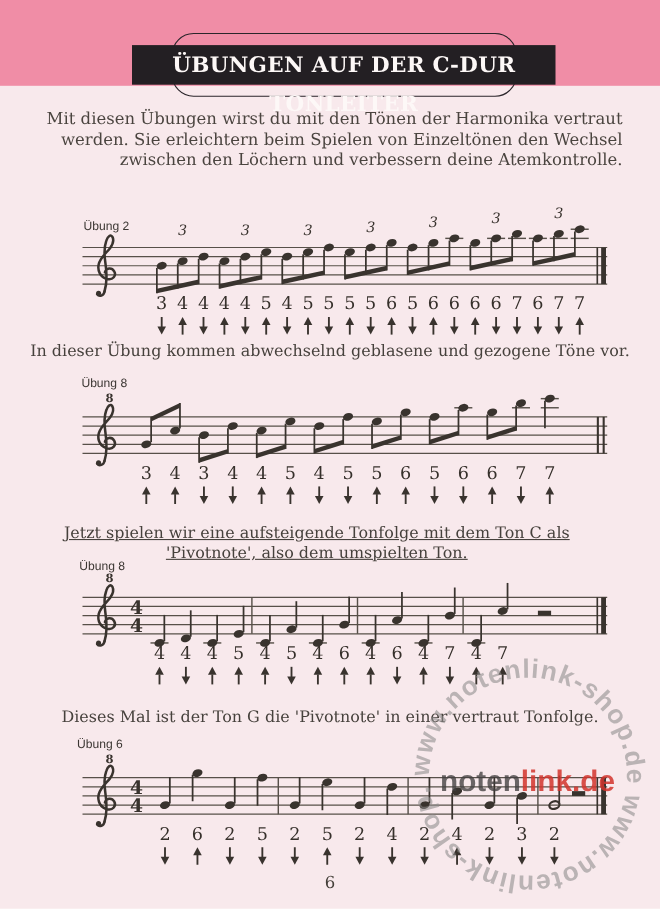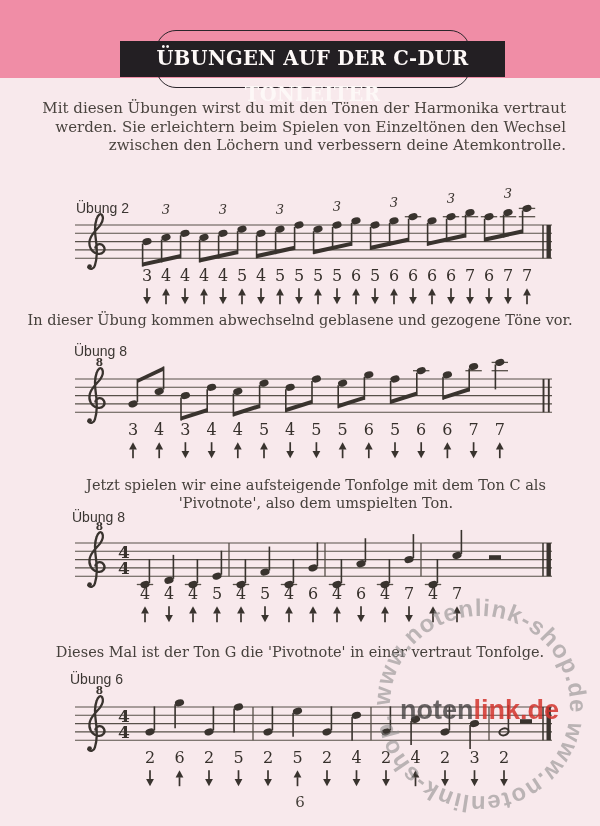--- a/index.html
+++ b/index.html
@@ -7,22 +7,22 @@
         font-family:"DejaVu Serif",serif;}
   .band{position:absolute;left:0;top:0;width:600px;height:78px;}
   .banner-outline{position:absolute;left:156px;top:30px;width:312px;height:56px;
         border:1.6px solid #2a252a;border-radius:20px;}
   .banner{position:absolute;left:120px;top:41px;width:385px;height:36px;line-height:36px;
         text-align:center;font-weight:bold;font-size:19.5px;letter-spacing:.3px;
         font-family:"DejaVu Serif",serif;}
   .intro{position:absolute;left:34px;top:99px;width:532px;text-align:right;
         font-size:15px;line-height:18.5px;}
   .caption{position:absolute;left:0;top:0;width:600px;text-align:center;font-size:14.5px;line-height:18px;}
-  .caption.narrow{left:76px;width:480px;}
-  .ex-label{position:absolute;font-family:"Liberation Sans",sans-serif;font-size:14px;color:#3b3632;}
+  .caption.narrow{left:48px;width:480px;text-decoration:underline;}
+  .ex-label{position:absolute;font-family:"Liberation Sans",sans-serif;font-size:11px;color:#3b3632;}
   .pagenum{position:absolute;left:0;top:793px;width:600px;text-align:center;font-size:15px;color:#45403a;}
   svg.layer{position:absolute;left:0;top:0;}
 </style>
 </head>
 <body>
 
 <div class="page" style="background: rgb(248, 233, 236);">
   <div class="band" style="background: rgb(240, 141, 166);"></div>
   <div class="banner-outline"></div>
   <div class="banner" style="background: rgb(35, 31, 35); color: rgb(253, 248, 247);">ÜBUNGEN AUF DER C-DUR TONLEITER</div>

